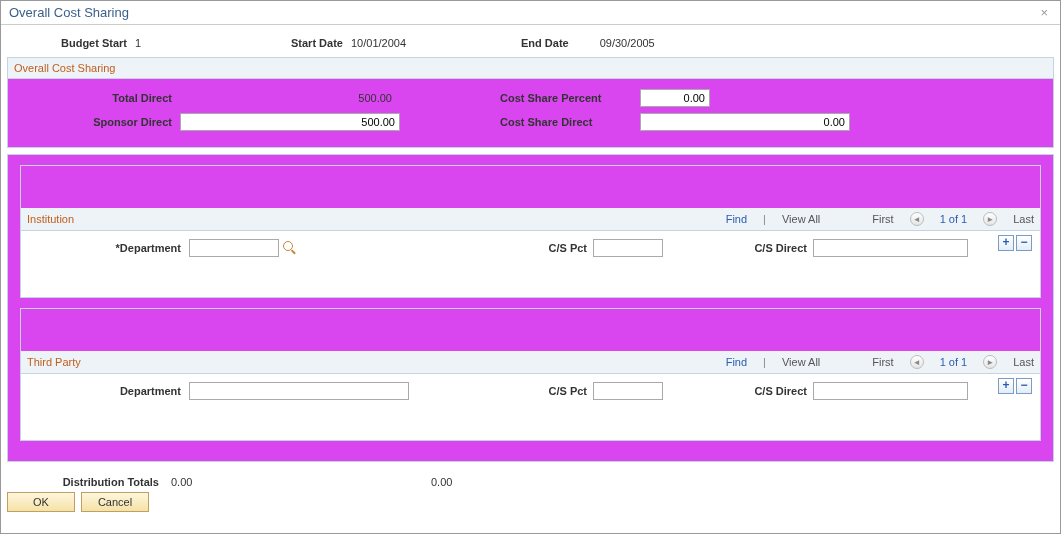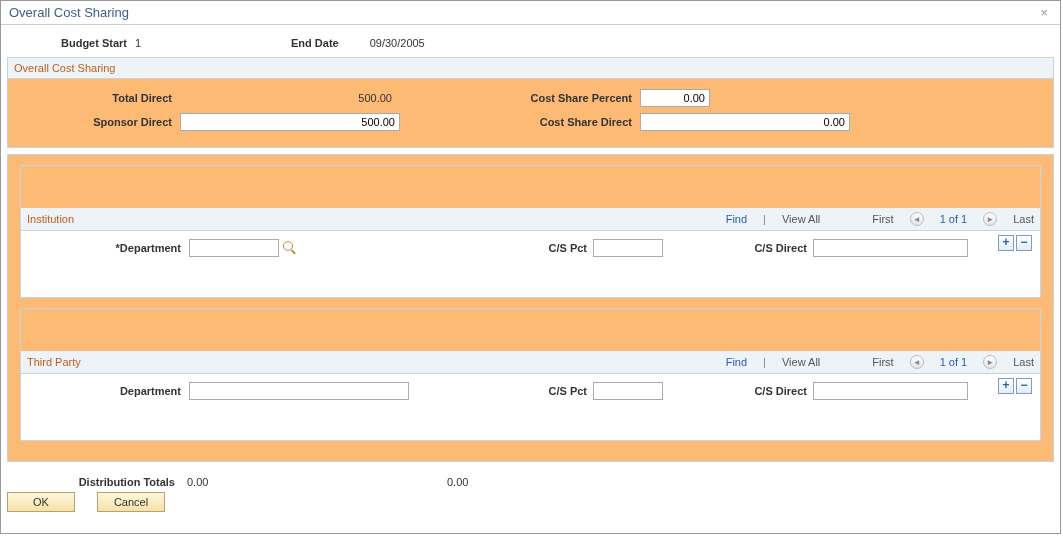--- a/index.html
+++ b/index.html
@@ -59,21 +59,21 @@
     border: 1px solid #c5d4e2;
   }
   .section-header {
     background: #eef3f8;
     border-bottom: 1px solid #c5d4e2;
     padding: 4px 6px;
     color: #c05f1c;
     font-size: 11px;
   }
   .section-body {
-    background: #fdba74;
+    background: #d946ef;
     padding: 10px 12px;
   }
   .ocs-row {
     display: flex;
     align-items: center;
     margin-bottom: 6px;
   }
   .ocs-label {
     width: 160px;
     text-align: right;
@@ -81,21 +81,20 @@
     padding-right: 8px;
   }
   .ocs-value-static {
     width: 220px;
     text-align: right;
     padding-right: 8px;
   }
   .ocs-gap { width: 100px; }
   .ocs-label-right {
     width: 140px;
-    text-align: right;
     font-weight: bold;
     padding-right: 8px;
   }
   input.fld-small {
     height: 18px;
     border: 1px solid #aaa;
     padding: 0 4px;
     font-size: 11px;
     text-align: right;
   }
@@ -193,35 +192,34 @@
     font-size: 12px;
     line-height: 13px;
     text-align: center;
     font-weight: bold;
     cursor: pointer;
   }
   .distribution-row {
     display: flex;
     align-items: flex-end;
     padding: 8px 12px 4px 30px;
-    margin-left: 16px;
   }
   .dist-label {
     width: 140px;
     font-weight: bold;
     text-align: right;
     padding-right: 12px;
   }
   .dist-val1 { width: 80px; text-align: left; }
   .dist-gap { width: 180px; }
   .dist-val2 { width: 80px; text-align: left; }
   .btnrow {
     padding: 0 6px 6px 6px;
     display: flex;
-    gap: 22px;
+    gap: 6px;
   }
   .ps-btn {
     min-width: 68px;
     height: 20px;
     border: 1px solid #c0a060;
     background: linear-gradient(#fff6dc,#f5e2a8);
     color: #333;
     font-size: 11px;
     cursor: pointer;
     padding: 0 10px;
@@ -238,20 +236,24 @@
 
   <div class="dialog-header">
     <span class="dialog-title">Overall Cost Sharing</span>
     <span class="close-x">×</span>
   </div>
 
   <div class="info-row">
     <div class="info-item budget">
       <span class="info-label">Budget Start</span>
       <span class="info-value">1</span>
+    </div>
+    <div class="info-item start">
+      <span class="info-label">Start Date</span>
+      <span class="info-value">10/01/2004</span>
     </div>
     <div class="info-item end">
       <span class="info-label">End Date</span>
       <span class="info-value">09/30/2005</span>
     </div>
   </div>
 
   <div class="section">
     <div class="section-header">Overall Cost Sharing</div>
     <div class="section-body">

